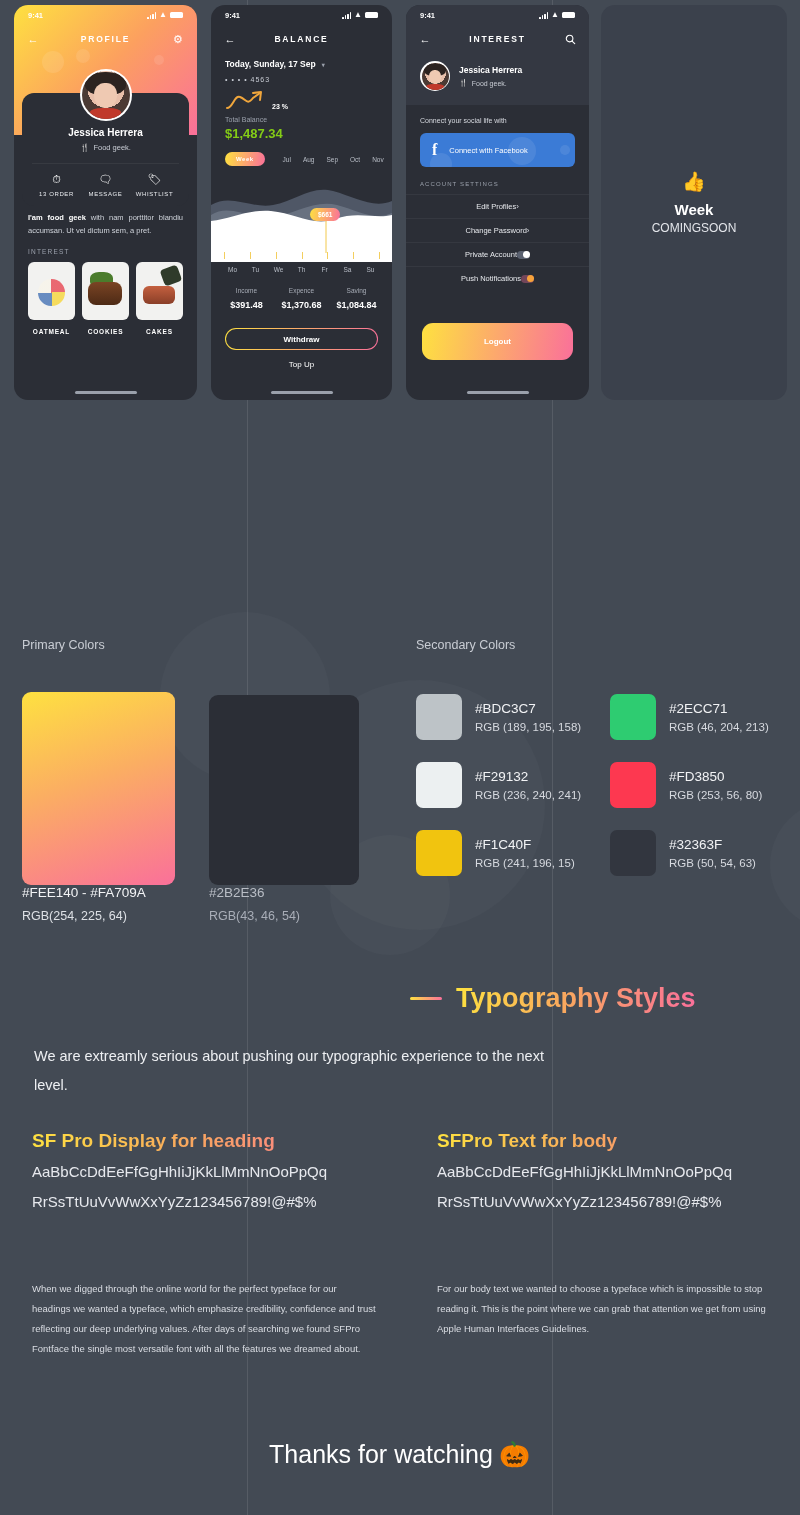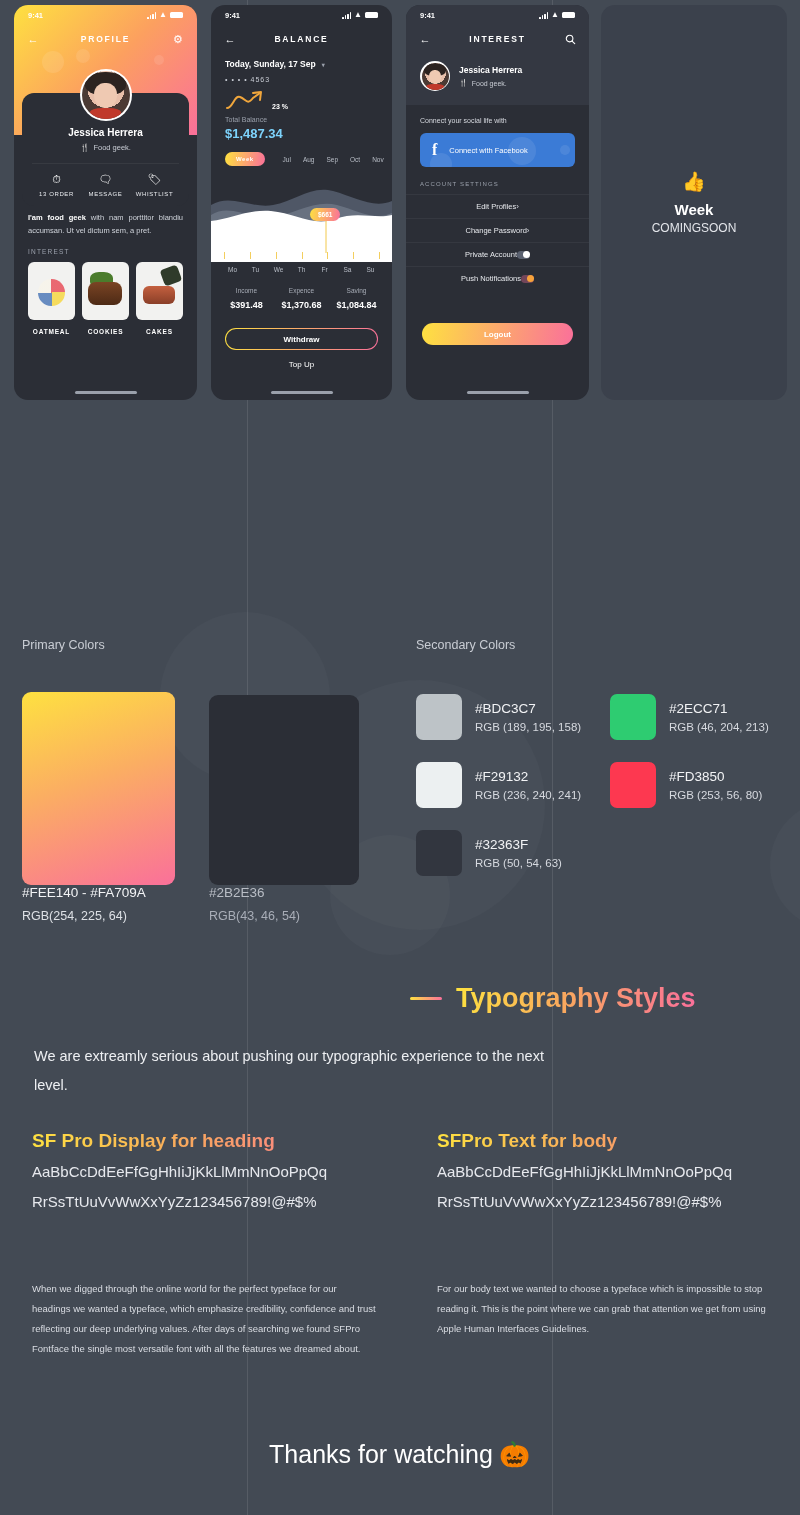--- a/index.html
+++ b/index.html
@@ -107,21 +107,21 @@
 
   .home-ind { position:absolute; left:50%; transform:translateX(-50%); bottom: 6px; width: 62px; height: 3px; border-radius:2px; background:#9AA0AB; }
 
   
   .p2-date { color:#fff; font-size: 8.5px; font-weight: bold; padding: 6px 14px 0; display:flex; align-items:center; gap:6px;}
   .p2-date .caret { font-size: 6px; color:#9AA0AB; }
   .p2-acct { color:#C8CCD4; font-size: 7px; padding: 7px 14px 0; letter-spacing:1px; }
   .p2-trend { padding: 7px 14px 0; display:flex; align-items:flex-end; gap:7px; }
   .p2-trend .pct { color:#fff; font-size: 7px; font-weight:bold; padding-bottom: 2px;}
   .p2-tb { color:#9AA0AB; font-size: 7px; padding: 4px 14px 0; }
-  .p2-amt { color:#7dd3fc; font-size: 13px; font-weight: bold; padding: 3px 14px 0; }
+  .p2-amt { color:#84cc16; font-size: 13px; font-weight: bold; padding: 3px 14px 0; }
   .p2-range { display:flex; align-items:center; padding: 11px 14px 0; gap: 6px; }
   .p2-range .pill {
     background: linear-gradient(100deg,#FEE140,#FA709A); color:#fff; font-size: 6px; font-weight:bold;
     padding: 4px 11px; border-radius: 10px; letter-spacing: .5px;
   }
   .p2-range .months { display:flex; gap: 12px; margin-left: 12px; }
   .p2-range .m { color:#B8BDC6; font-size: 6.5px; }
   .chart { position: relative; height: 87px; margin-top: 9px; overflow: hidden; }
   .chart .ticks { position:absolute; left:0; right:0; bottom:0; height: 10px; display:flex; }
   .chart .ticks span { flex:1; position: relative; }
@@ -163,21 +163,21 @@
     display:flex; align-items:center; justify-content:center;
     padding: 7px 28px; color:#E6E8EC; font-size: 7.5px;
     border-top: 1px solid rgba(255,255,255,0.05);
   }
   .p3-row .chev { color:#D8DBE1; font-size: 8px; }
   .toggle { width: 13px; height: 8px; border-radius: 5px; position:relative; background:#5A6170; }
   .toggle .knob { position:absolute; top:0.5px; width:7px; height:7px; border-radius:50%; background:#fff; right:0.5px;}
   .toggle.on { background: rgba(250,112,154,.35); }
   .toggle.on .knob { background:#F7A23B; }
   .logout {
-    margin: 33px 16px 0; height: 22px; border-radius: 11px;
+    margin: 33px 16px 0; height: 37px; border-radius: 11px;
     background: linear-gradient(100deg,#FEE140,#FA709A);
     display:flex; align-items:center; justify-content:center; color:#fff; font-size: 8px; font-weight:bold;
   }
 
   
   .p4-inner { height:100%; display:flex; flex-direction:column; align-items:center; justify-content:center; }
   .p4-emoji { font-size: 19px; }
   .p4-title { color:#fff; font-size: 15px; font-weight:bold; margin-top: 8px; }
   .p4-sub { color:#E3E5EA; font-size: 12px; margin-top: 3px; }
 
@@ -544,20 +544,27 @@
         </span>
       </div>
       <div class="sec-item">
         <span class="sec-chip" style="background:#FD3850"></span>
         <span>
           <span class="sec-hex" style="display:block">#FD3850</span>
           <span class="sec-rgb" style="display:block">RGB (253, 56, 80)</span>
         </span>
       </div>
       <div class="sec-item">
+        <span class="sec-chip" style="background:#F1C40F"></span>
+        <span>
+          <span class="sec-hex" style="display:block">#F1C40F</span>
+          <span class="sec-rgb" style="display:block">RGB (241, 196, 15)</span>
+        </span>
+      </div>
+      <div class="sec-item">
         <span class="sec-chip" style="background:#32363F"></span>
         <span>
           <span class="sec-hex" style="display:block">#32363F</span>
           <span class="sec-rgb" style="display:block">RGB (50, 54, 63)</span>
         </span>
       </div>
     </div>
   </div>
 
   <div class="typo-head">

